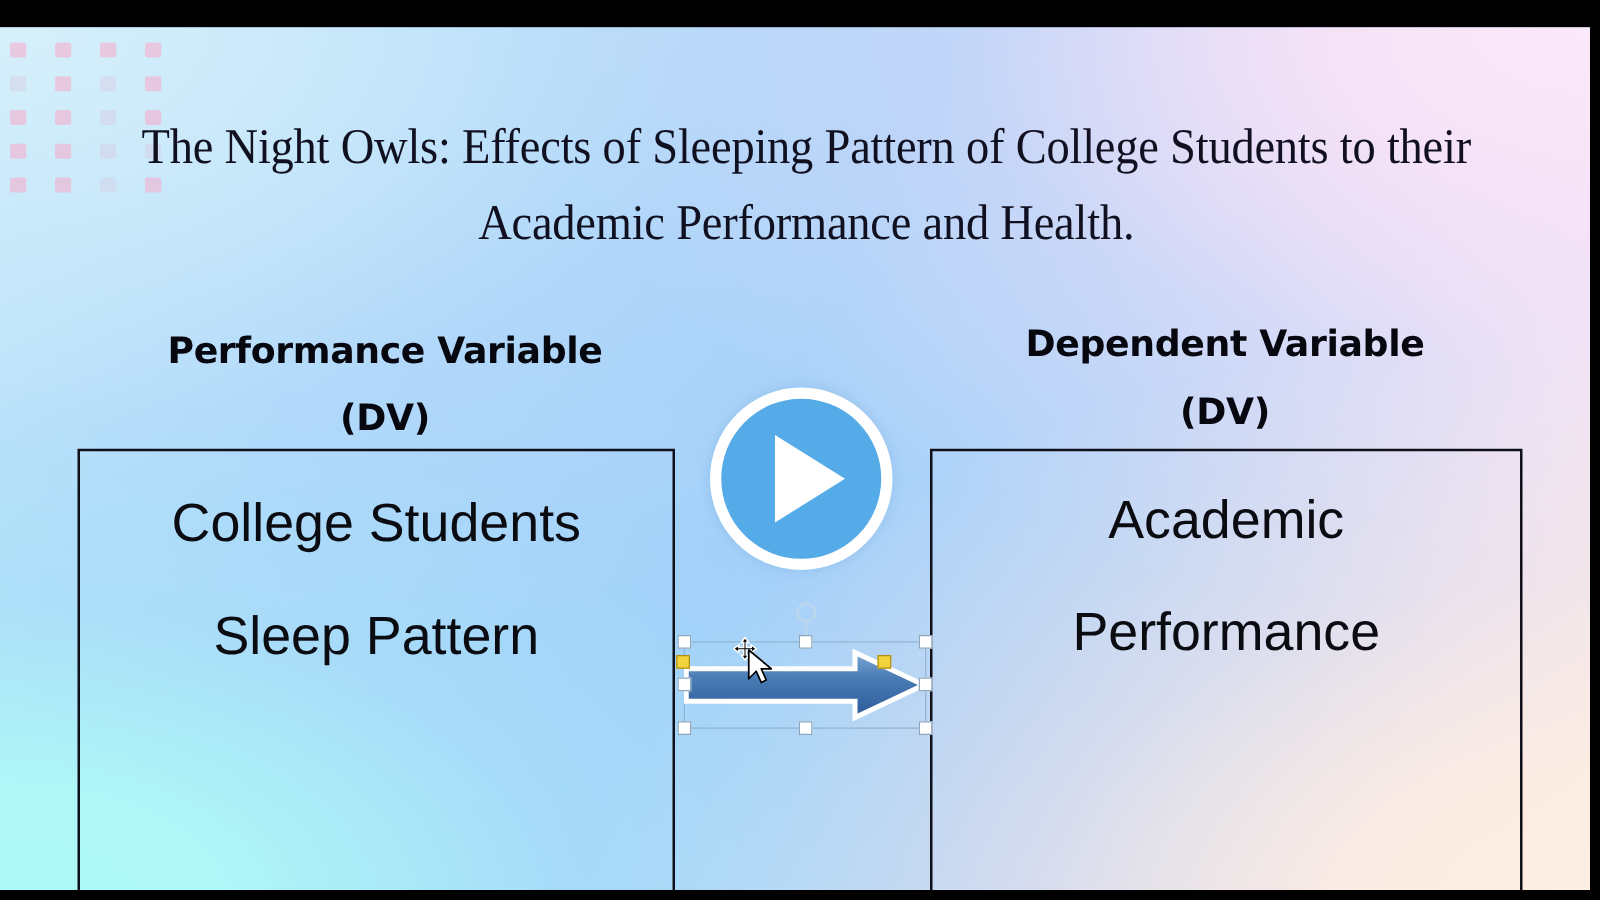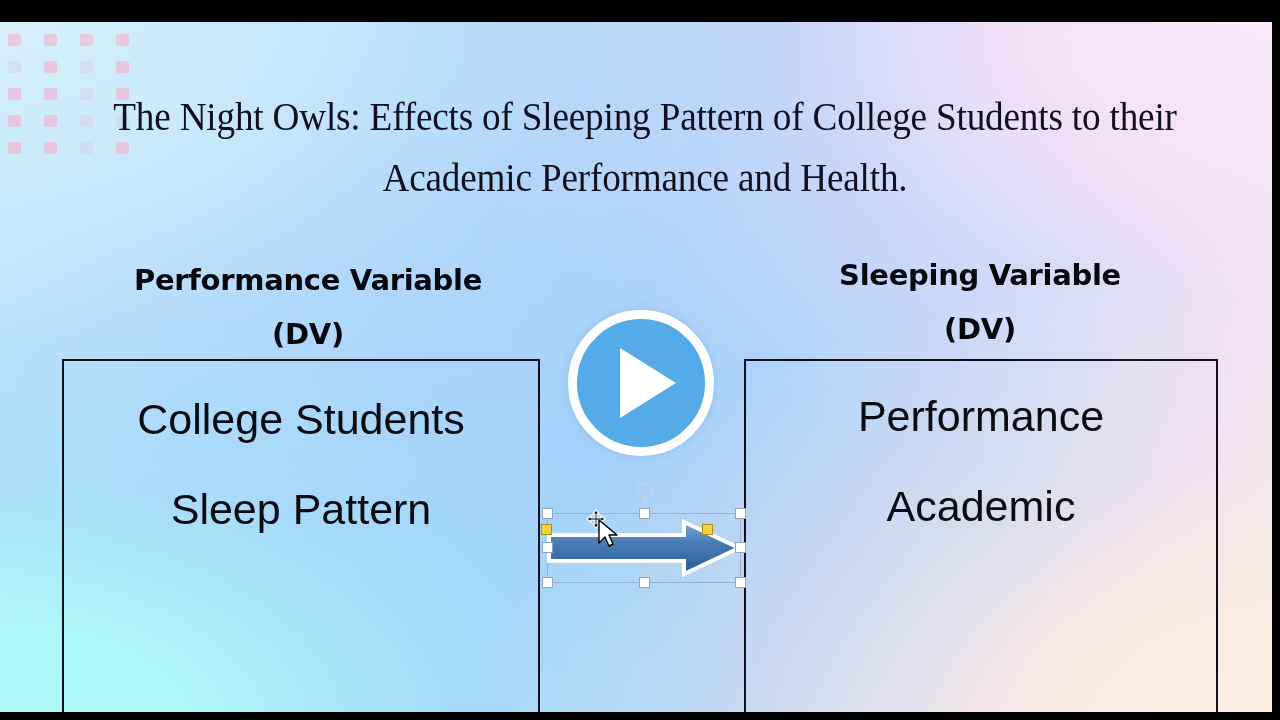--- a/index.html
+++ b/index.html
@@ -263,32 +263,32 @@
     </div>
 
     <div id="slide-title">The Night Owls: Effects of Sleeping Pattern of College Students to their Academic Performance and Health.</div>
 
     <div class="column-header" id="header-iv">
       <span>Performance Variable</span>
       <span class="line2">(DV)</span>
     </div>
 
     <div class="column-header" id="header-dv">
-      <span>Sleeping Variable</span>
+      <span>Dependent Variable</span>
       <span class="line2">(DV)</span>
     </div>
 
     <div class="variable-box" id="box-iv">
       <span class="box-line">College Students</span>
       <span class="box-line">Sleep Pattern</span>
     </div>
 
     <div class="variable-box" id="box-dv">
+      <span class="box-line">Academic</span>
       <span class="box-line">Performance</span>
-      <span class="box-line">Academic</span>
     </div>
 
     <div id="arrow-selection">
       <div id="selection-frame"></div>
 
       <svg id="arrow-shape" viewBox="0 0 194 58">
         <defs>
           <linearGradient id="arrowGrad" x1="0" y1="0" x2="0" y2="1">
             <stop offset="0%" stop-color="#7ea9d5"></stop>
             <stop offset="38%" stop-color="#4a7cb5"></stop>

